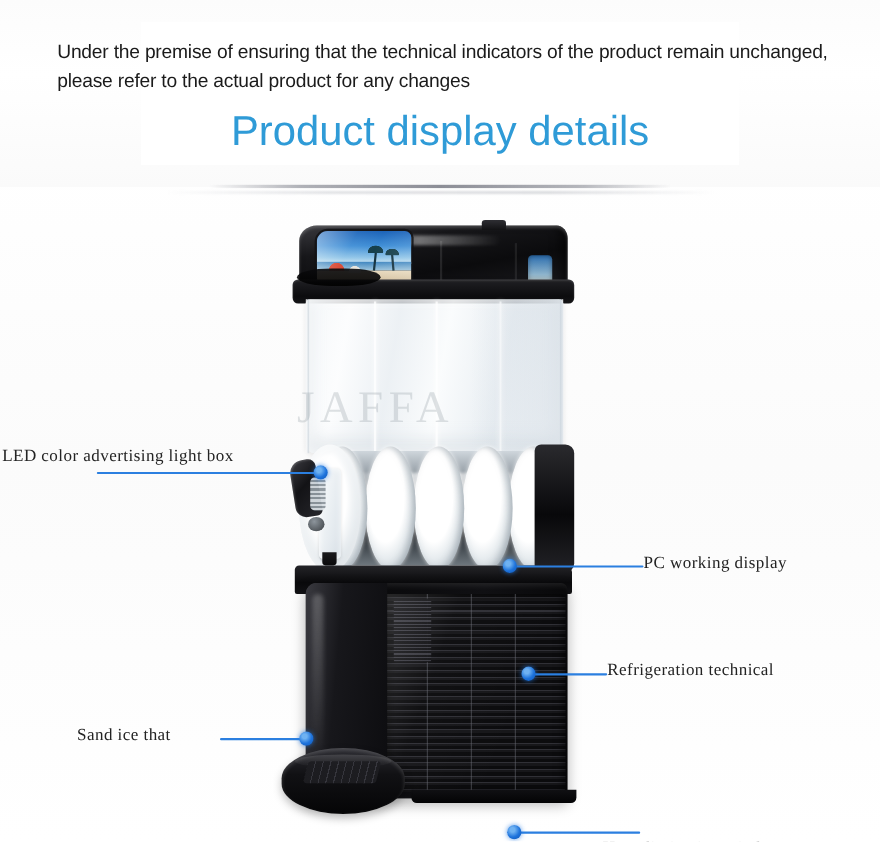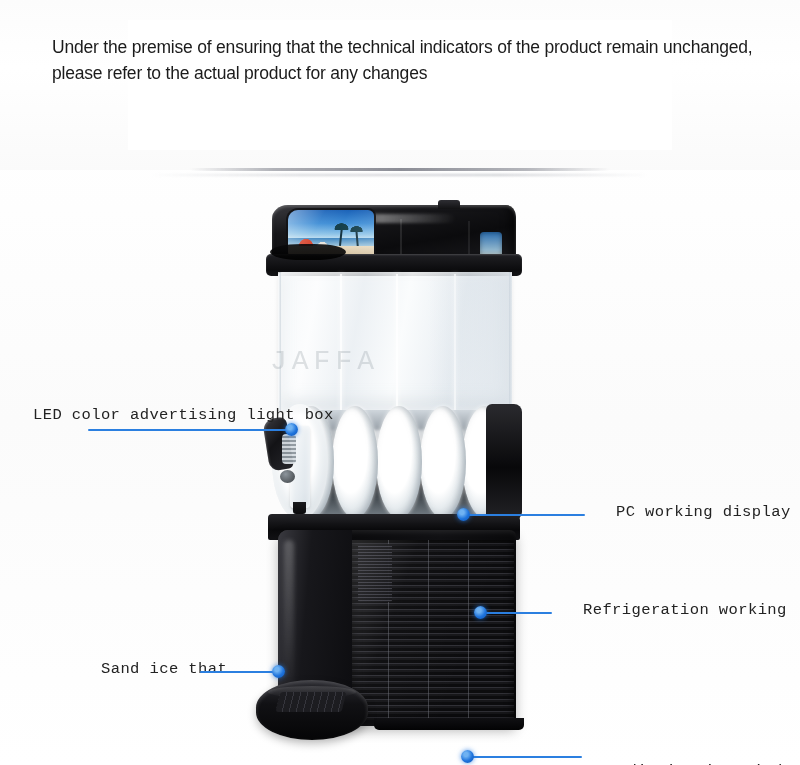--- a/index.html
+++ b/index.html
@@ -99,21 +99,21 @@
     background:linear-gradient(90deg,rgba(255,255,255,.9),rgba(186,198,208,.55));}
   .hop-e1{left:0;} .hop-e2{left:231px;
     background:linear-gradient(90deg,rgba(186,198,208,.55),rgba(255,255,255,.9));}
   .hop-fold{position:absolute;top:2px;width:2px;height:136px;background:rgba(255,255,255,.8);
     box-shadow:0 0 5px rgba(255,255,255,.9);}
   .hop-f1{left:62px;} .hop-f2{left:118px;} .hop-f3{left:176px;}
   .hop-shade{position:absolute;left:150px;top:0;width:84px;height:140px;
     background:linear-gradient(90deg,rgba(205,215,223,0),rgba(198,209,219,.45));
     border-radius:0 4px 8px 0;}
   .watermark{position:absolute;left:18px;top:148px;width:250px;
-    font-family:Liberation Mono, monospace;font-size:28px;letter-spacing:5px;
+    font-family:Liberation Serif, serif;font-size:41px;letter-spacing:5px;
     color:rgba(150,158,166,.30);user-select:none;}
 
   
   .cylzone{position:absolute;left:14px;top:206px;width:256px;height:118px;}
   .cyl-back{position:absolute;left:24px;top:6px;width:210px;height:104px;
     background:linear-gradient(180deg,#cfd6dc 0%,#8e979f 22%,#3c4246 52%,#20252a 72%,#6e777e 100%);
     border-radius:10px;}
   .auger{position:absolute;top:2px;width:46px;height:112px;border-radius:50%;
     background:radial-gradient(ellipse at 40% 40%,#ffffff 0 44%,#e7ecef 60%,#c3ccd3 78%,rgba(195,204,211,.25) 100%);
     box-shadow:inset -3px 0 6px rgba(140,150,158,.5), 0 0 4px rgba(255,255,255,.7);}
@@ -189,22 +189,22 @@
     box-shadow:inset 0 2px 4px rgba(255,255,255,.18), 0 4px 8px rgba(0,0,0,.25);}
   .tray-grid{position:absolute;left:22px;top:12px;width:66px;height:20px;
     background:repeating-linear-gradient(90deg,#1d1d21 0 6px,#37373e 6px 7px);
     border-radius:3px;transform:skewX(-14deg);opacity:.95;}
   .tray-lip{position:absolute;left:12px;top:6px;width:88px;height:12px;
     border-radius:50%;background:linear-gradient(180deg,rgba(255,255,255,.14),rgba(255,255,255,0));}
   .tray-base{position:absolute;left:18px;top:46px;width:76px;height:16px;
     background:linear-gradient(180deg,#0a0a0c,#000);border-radius:50%/60%;opacity:.9;}
 
   
-  .label{position:absolute;font-family:Liberation Mono, monospace;
-    font-size:15.5px;color:#232323;letter-spacing:.4px;white-space:nowrap;margin-left:31px;}
+  .label{position:absolute;font-family:Liberation Serif, serif;
+    font-size:15.5px;color:#232323;letter-spacing:.4px;white-space:nowrap;}
   .lead{position:absolute;height:2px;background:#2b7fe0;border-radius:1px;}
   .dot{position:absolute;width:13px;height:13px;border-radius:50%;
     background:radial-gradient(circle at 38% 34%,#6fb2f2 0 18%,#1e73dc 55%,#0f55b4 100%);
     box-shadow:0 0 5px rgba(35,120,225,.75);}
 
   .c-led-txt{left:2px;top:228px;}
   .c-led-line{left:88px;top:251px;width:205px;}
   .c-led-dot{left:285px;top:245px;}
 
   .c-pc-txt{left:585px;top:325px;}
@@ -224,20 +224,21 @@
   .c-heat-dot{left:461px;top:572px;}
 </style>
 </head>
 <body>
 
 <div class="page">
 
   <div class="header-band">
     <div class="hdr-inner"></div>
     <div class="intro">Under the premise of ensuring that the technical indicators of the product remain unchanged, please refer to the actual product for any changes</div>
+    <div class="title">Product display details</div>
     <div class="hdr-rule"></div>
     <div class="hdr-rule2"></div>
   </div>
 
   <div class="stage">
 
     <div class="machine">
 
       <div class="lid">
         <div class="lid-top-hl"></div>
@@ -314,21 +315,21 @@
     </div>
 
     <div class="label c-led-txt">LED color advertising light box</div>
     <div class="lead  c-led-line"></div>
     <div class="dot   c-led-dot"></div>
 
     <div class="label c-pc-txt">PC working display</div>
     <div class="lead  c-pc-line"></div>
     <div class="dot   c-pc-dot"></div>
 
-    <div class="label c-ref-txt">Refrigeration working</div>
+    <div class="label c-ref-txt">Refrigeration technical</div>
     <div class="lead  c-ref-line"></div>
     <div class="dot   c-ref-dot"></div>
 
     <div class="label c-sand-txt">Sand ice that</div>
     <div class="lead  c-sand-line"></div>
     <div class="dot   c-sand-dot"></div>
 
     <div class="label c-heat-txt">Heat dissipation window</div>
     <div class="lead  c-heat-line"></div>
     <div class="dot   c-heat-dot"></div>

